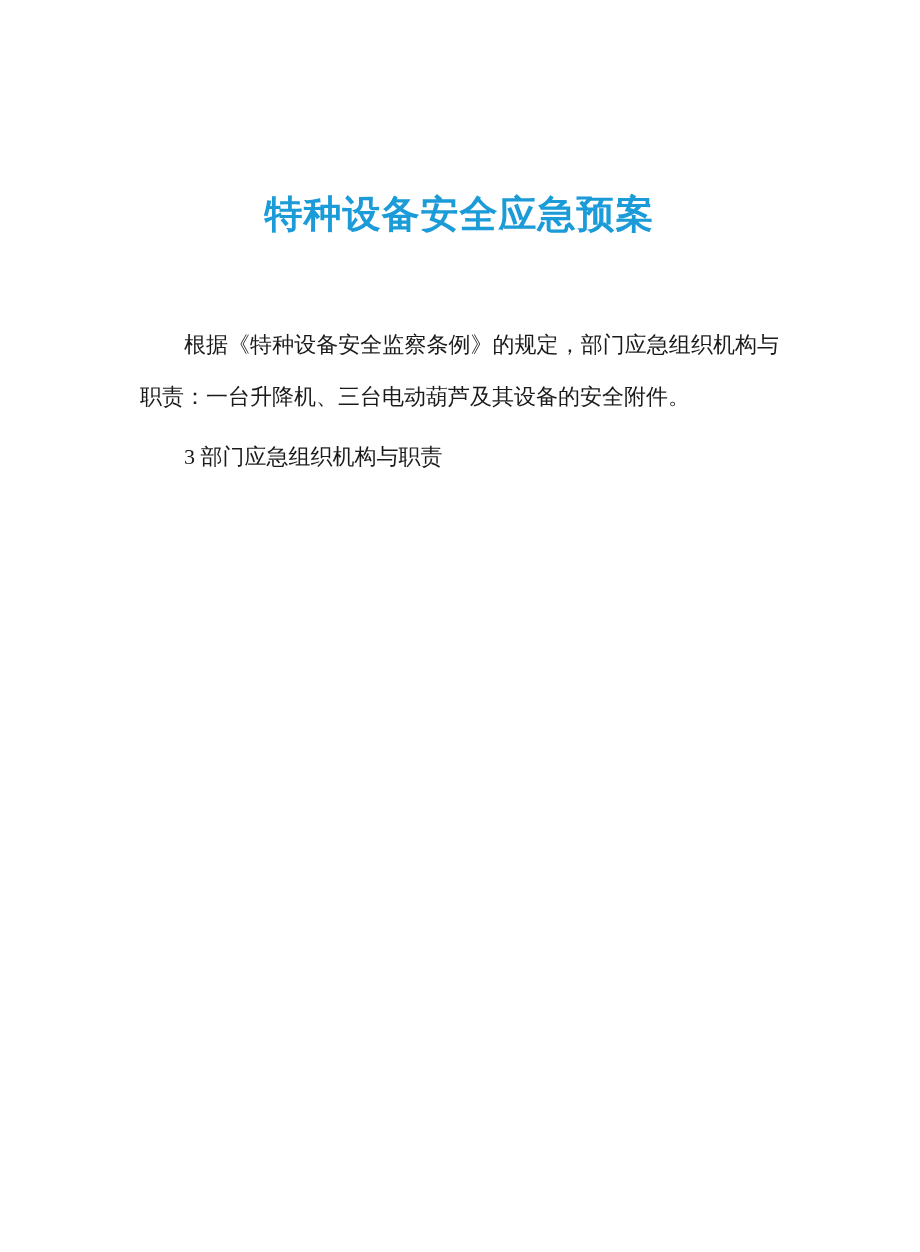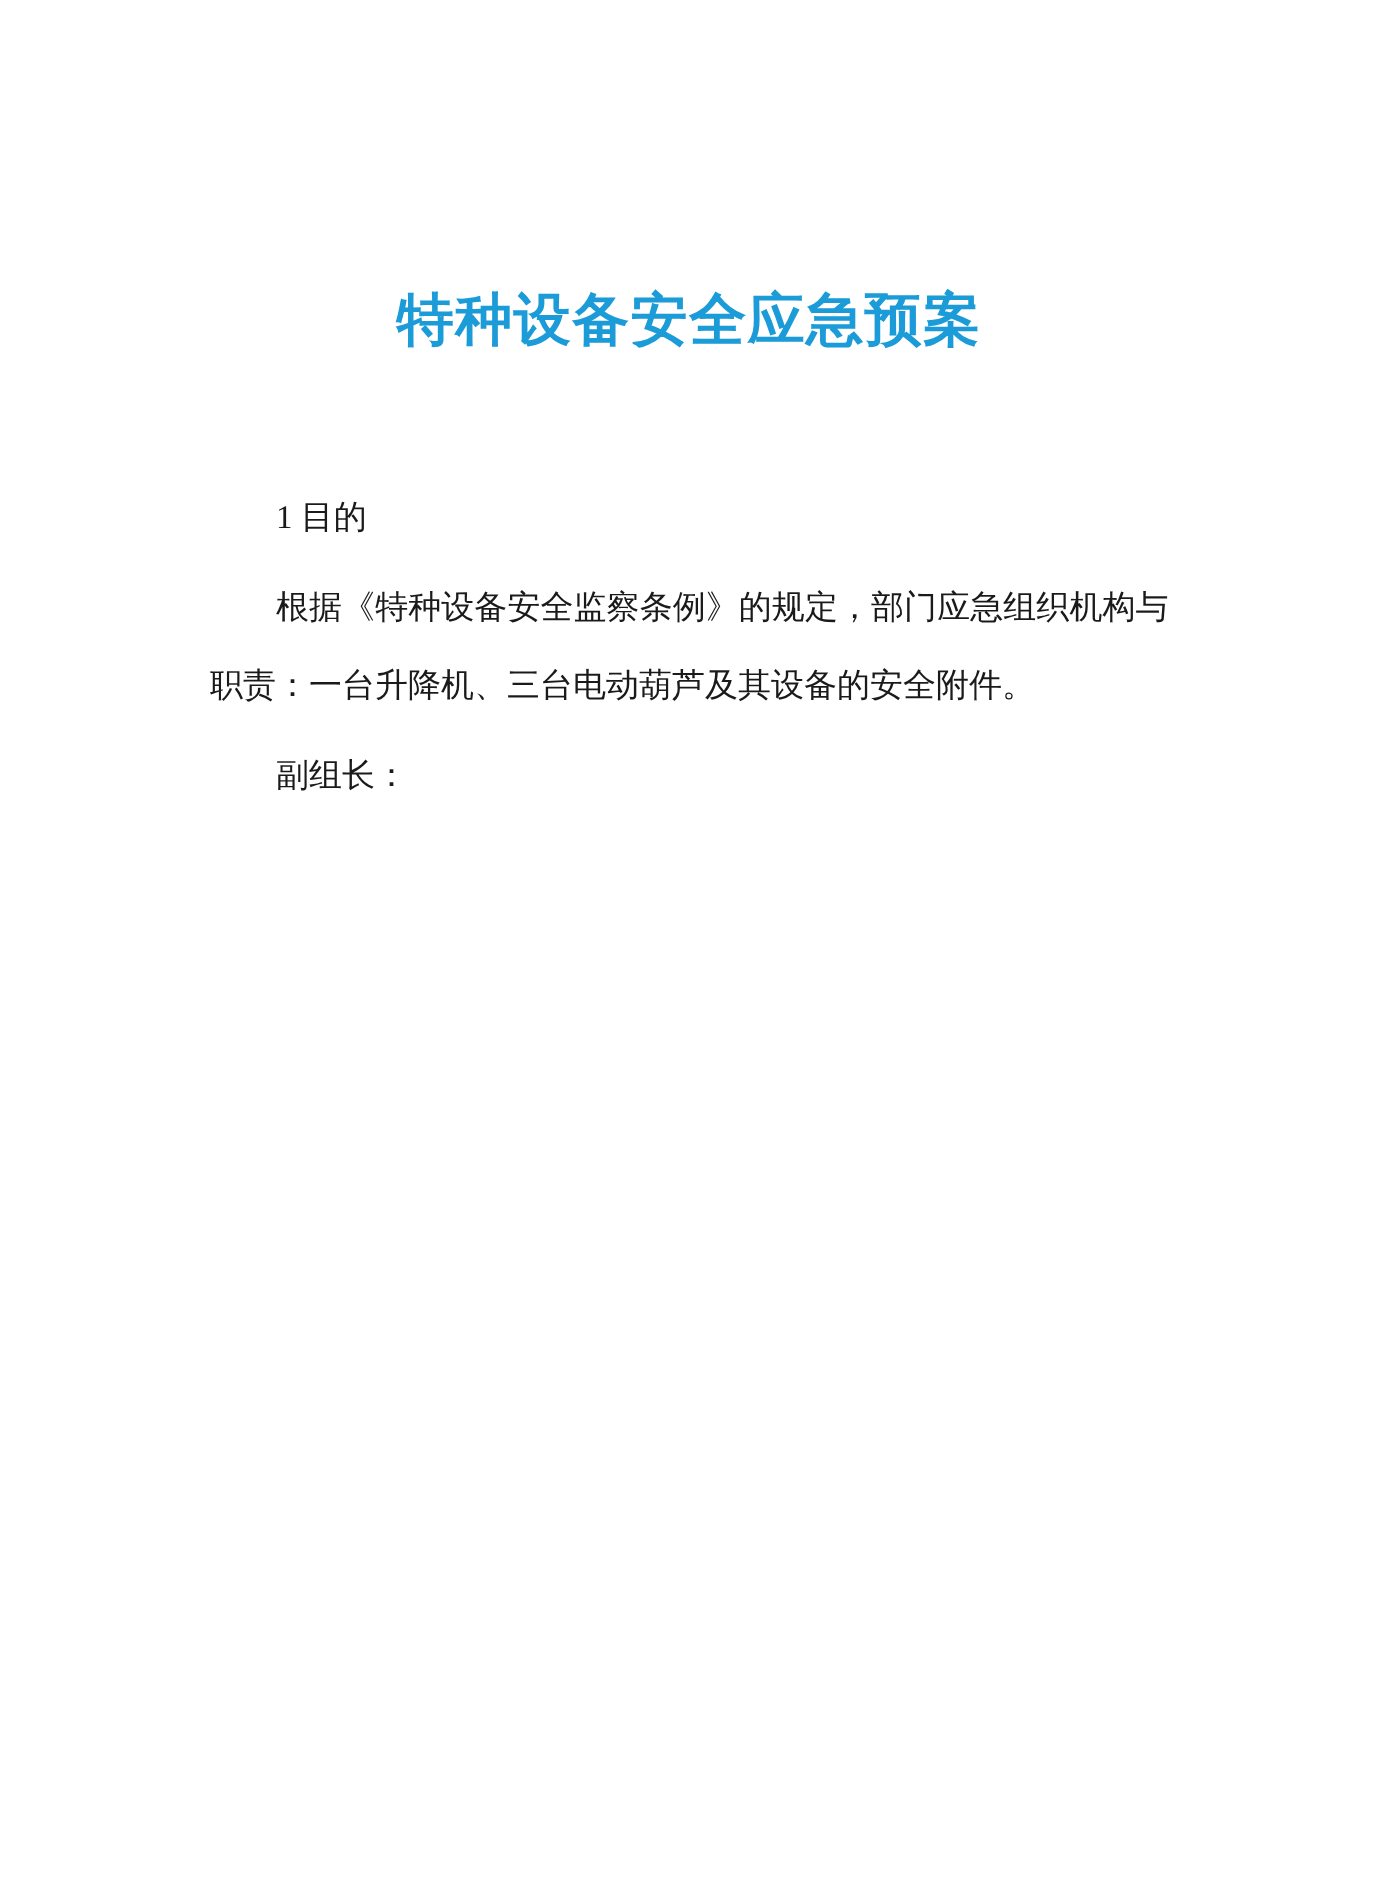--- a/index.html
+++ b/index.html
@@ -45,25 +45,24 @@
 </style>
 </head>
 <body>
 
 <div class="page">
 
   <h1 class="doc-title">特种设备安全应急预案</h1>
 
   <div class="doc-body">
 
-    <p class="heading">1 目的</p>
 
 
 
     <p>根据《特种设备安全监察条例》的规定，部门应急组织机构与职责：一台升降机、三台电动葫芦及其设备的安全附件。</p>
 
+    <p class="heading">3 部门应急组织机构与职责</p>
 
 
 
-    <p>副组长：</p>
 
   </div>
 </div>
 
 </body></html>

